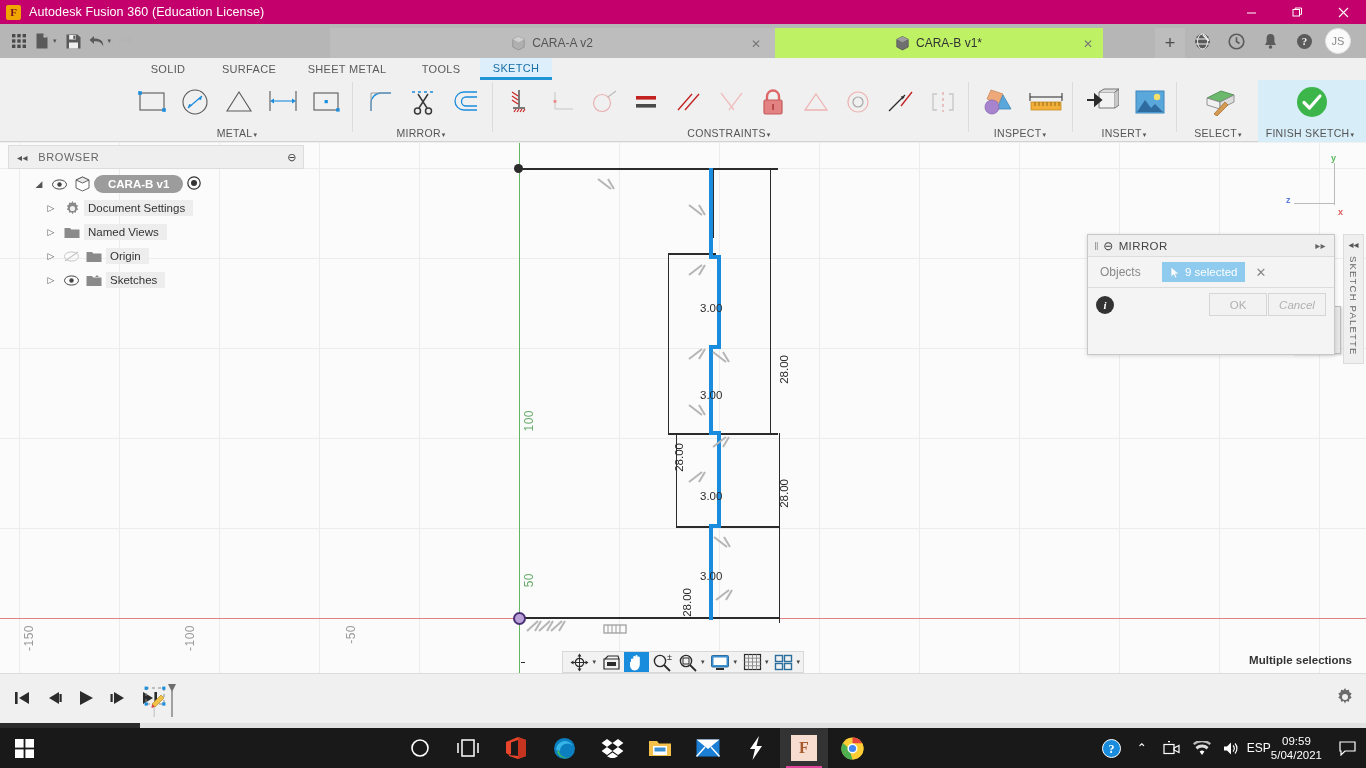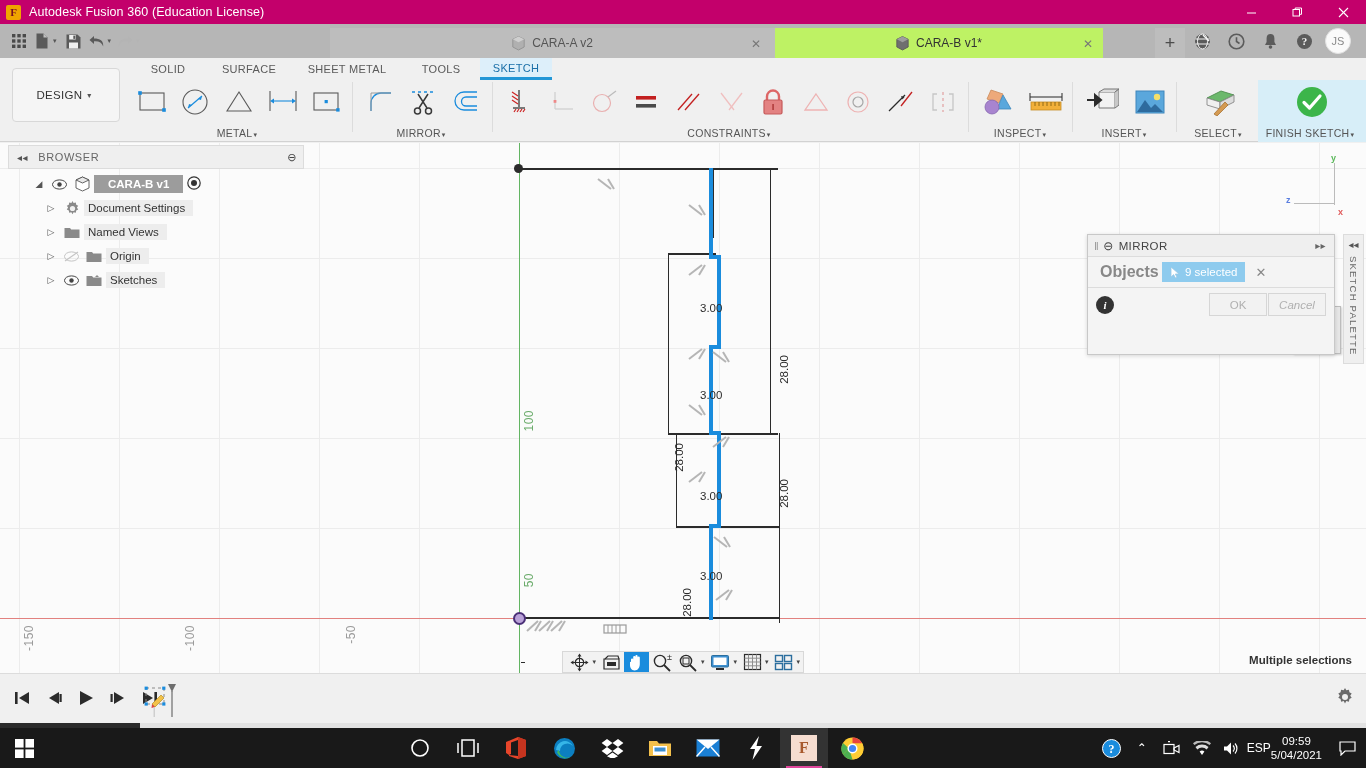--- a/index.html
+++ b/index.html
@@ -125,41 +125,41 @@
     display:flex; align-items:center; font-size:11px; color:#666; letter-spacing:.6px;
   }
   .browser .dd { margin-left:8px; margin-right:10px; color:#555; font-size:10px; }
   .browser .minus { margin-left:auto; margin-right:6px; color:#444; font-size:11px; }
   .btree { position:absolute; left:30px; top:172px; width:270px; }
   .brow { display:flex; align-items:center; height:24px; font-size:11.5px; color:#333; }
   .brow .arrow { width:18px; text-align:center; color:#555; font-size:9px; }
   .brow .eye { width:22px; display:flex; align-items:center; justify-content:center; }
   .brow .ico { width:24px; display:flex; align-items:center; justify-content:center; }
   .brow .lbl { padding:2px 8px 2px 4px; background:#ededed; }
-  .brow.sel .lbl { background:#9c9c9c; color:#fff; font-weight:bold; padding:3px 14px; }
+  .brow.sel .lbl { background:#9c9c9c; color:#fff; font-weight:bold; padding:3px 14px;border-radius:9px; }
 
   .comments {
     position:absolute; left:8px; top:650px; width:296px; height:23px;
     background:#efefef; border:1px solid #dcdcdc; display:flex; align-items:center;
     font-size:11px; color:#666; letter-spacing:.6px;
   }
   .comments .lbl { margin-left:22px; }
   .comments .plus { margin-left:auto; margin-right:6px; color:#333; font-size:11px; }
 
   
   .mirror {
     position:absolute; left:1087px; top:234px; width:248px; height:121px;
     background:#f4f4f4; border:1px solid #c8c8c8; box-shadow:0 1px 4px rgba(0,0,0,.15);
   }
   .mirror-title {
     height:22px; background:#efefef; border-bottom:1px solid #dcdcdc;
     display:flex; align-items:center; font-size:11.5px; color:#444; letter-spacing:.4px;
   }
   .mirror-row { display:flex; align-items:center; height:30px; padding:0 0 0 12px; }
-  .mirror-row .lab { width:62px; font-size:16px; color:#888;font-weight:bold; }
+  .mirror-row .lab { width:62px; font-size:12px; color:#888; }
   .sel-chip {
     height:20px; min-width:78px; background:#8ecbee; color:#fff; font-size:11.5px;
     display:flex; align-items:center; padding:0 8px; gap:4px;
   }
   .sel-box {
     height:22px; min-width:78px; background:#fff; border:1px solid #d0d0d0; color:#999;
     font-size:11.5px; display:flex; align-items:center; padding:0 8px; gap:4px;
   }
   .xbtn { margin-left:10px; color:#888; font-size:13px; }
   .mirror-foot { border-top:1px solid #dcdcdc; height:34px; display:flex; align-items:center; padding:0 8px; }
@@ -339,24 +339,20 @@
         <svg width="17" height="17" viewBox="0 0 17 17">
             <circle cx="8.5" cy="8.5" r="7.5" fill="#5b5b5b"></circle>
             <text x="8.5" y="12.4" font-size="11" fill="#f4f4f4" text-anchor="middle" font-family="Liberation Serif, serif" font-weight="bold">?</text>
           </svg>
       </div>
       <div class="avatar">JS</div>
     </div>
   </div>
 
   <div class="ribbon">
-    <div class="design-btn">
-      <span>DESIGN</span>
-      <span class="caret">▾</span>
-    </div>
 
     <div class="rtabs">
       <div class="rtab" style="width:76px">SOLID</div>
       <div class="rtab" style="width:86px">SURFACE</div>
       <div class="rtab" style="width:110px">SHEET METAL</div>
       <div class="rtab" style="width:78px">TOOLS</div>
       <div class="rtab sel" style="width:72px">SKETCH</div>
     </div>
 
     <div class="panel" style="left:130px; width:218px;">

